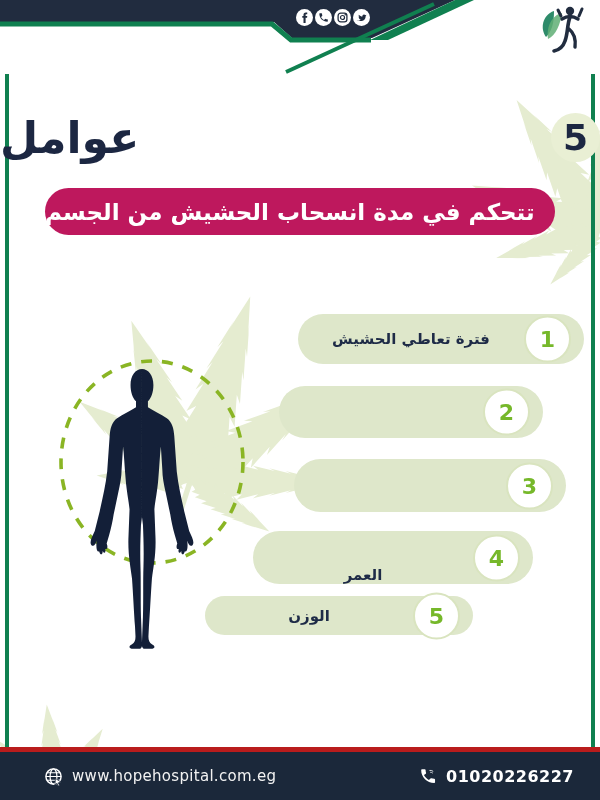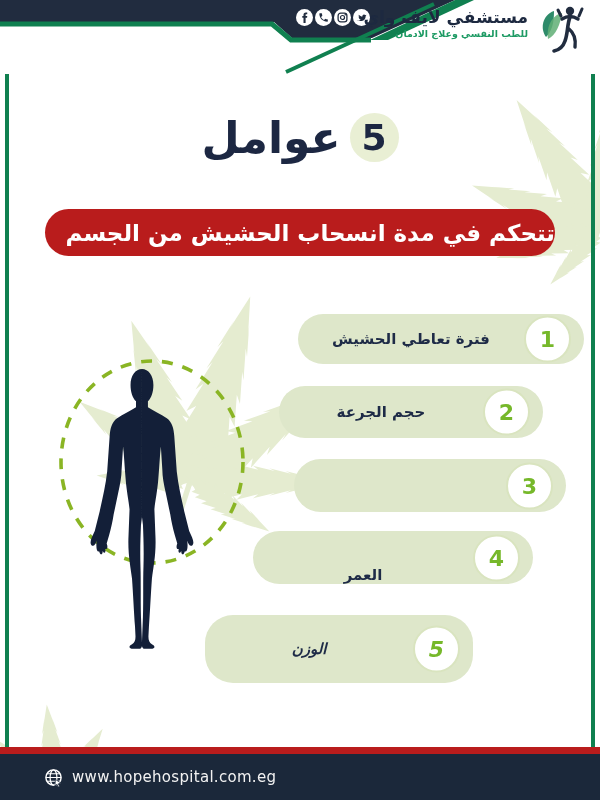--- a/index.html
+++ b/index.html
@@ -18,44 +18,44 @@
   .frame-right{right:5px;top:56px;bottom:46px;}
   
   .header{position:absolute;top:0;left:0;width:600px;height:74px;z-index:5;}
   .social-row{position:absolute;top:9px;left:296px;display:flex;gap:2px;z-index:6;}
   .social-dot{width:17px;height:17px;border-radius:50%;background:#fff;display:flex;align-items:center;justify-content:center;}
   .brand-block{position:absolute;top:7px;right:72px;text-align:right;z-index:6;direction:rtl;}
   .brand-name{font-size:17px;font-weight:bold;color:#1d2940;line-height:1.2;}
   .brand-tagline{font-size:9.5px;font-weight:bold;color:#1c9a63;line-height:1.4;}
   .brand-logo{position:absolute;top:3px;right:8px;z-index:6;}
   
-  .title-row{position:absolute;top:112px;left:0;width:600px;display:flex;align-items:center;justify-content:center;gap:9px;z-index:4;}
+  .title-row{position:absolute;top:112px;left:0;width:600px;display:flex;align-items:center;justify-content:space-between;gap:9px;z-index:4;}
   .title-word{font-size:44px;font-weight:bold;color:#1c2742;}
   .title-badge{width:49px;height:49px;border-radius:50%;background:#e9efd4;color:#1c2742;
     font-size:36px;font-weight:bold;display:flex;align-items:center;justify-content:center;}
   
-  .banner{position:absolute;top:188px;left:45px;width:510px;height:47px;background:#b91c1c;border-radius:25px;
-    display:flex;align-items:center;justify-content:flex-end;z-index:4;margin-top:21px;}
+  .banner{position:absolute;top:188px;left:45px;width:510px;height:47px;background:#be185d;border-radius:25px;
+    display:flex;align-items:center;justify-content:flex-start;z-index:4;}
   .banner span{color:#ffffff;font-size:23px;font-weight:bold;direction:rtl;}
   
   .figure-wrap{position:absolute;left:35px;top:350px;z-index:2;}
   
   .pill{position:absolute;background:#dee7ca;border-radius:28px;z-index:3;
     display:flex;align-items:center;justify-content:center;padding-right:78px;padding-left:18px;}
   .pill .label{color:#1e2b47;font-size:15px;font-weight:bold;direction:rtl;white-space:nowrap;}
   .pill .num{position:absolute;right:13px;top:50%;transform:translateY(-50%);
     width:47px;height:47px;border-radius:50%;background:#ffffff;border:2px solid #d9e4bf;
     color:#76b82a;font-size:22px;font-weight:bold;display:flex;align-items:center;justify-content:center;}
   .pill1{left:298px;top:314px;width:286px;height:50px;}
   .pill2{left:279px;top:386px;width:264px;height:52px;}
   .pill3{left:294px;top:459px;width:272px;height:53px;}
   .pill4{left:253px;top:531px;width:280px;height:53px;align-items:flex-end;}
-  .pill5{left:205px;top:615px;width:268px;height:68px;font-style:italic;}
+  .pill5{left:205px;top:596px;width:268px;height:39px;}
   
-  .footer{position:absolute;left:0;bottom:0;width:600px;height:53px;background:#1b283a;border-top:7px solid #b91c1c;
+  .footer{position:absolute;left:0;bottom:0;width:600px;height:53px;background:#1b283a;border-top:5px solid #b91c1c;
     display:flex;align-items:center;justify-content:space-between;padding:0 26px 0 44px;z-index:5;}
   .footer-left,.footer-right{display:flex;align-items:center;gap:9px;color:#ffffff;}
   .site-text{font-size:15px;color:#f2f2f2;letter-spacing:.3px;}
   .phone-text{font-size:16px;font-weight:bold;color:#ffffff;letter-spacing:.5px;}
 </style>
 </head>
 <body>
 
 <div class="page">
 
@@ -108,24 +108,20 @@
           <circle cx="9" cy="3" r="0.9" fill="#212c3f"></circle>
         </svg>
     </span>
     <span class="social-dot">
       <svg width="11" height="11" viewBox="0 0 16 12">
           <path fill="#212c3f" d="M1,10.5 C3,11 5.5,10.5 6.8,8.8 C5.2,8.8 4.4,7.9 4.2,7.1 C4.7,7.2 5.1,7.2 5.5,7 C4.3,6.7 3.5,5.8 3.5,4.6 C3.9,4.8 4.4,5 4.9,5 C3.8,4.1 3.6,2.9 4.2,2 C5.6,3.7 7.4,4.6 9.3,4.7 C9,3.2 10.1,1.7 11.7,1.7 C12.3,1.7 13,2 13.4,2.5 C14,2.4 14.5,2.2 15,1.9 C14.8,2.5 14.4,3 13.9,3.3 C14.4,3.3 14.9,3.1 15.3,3 C15,3.5 14.5,4 14,4.3 C14.2,7.7 11.7,10.9 8.4,11.1 C5.6,11.3 2.8,11.5 1,10.5 Z"></path>
         </svg>
     </span>
   </div>
 
-  <div class="brand-block">
-    <div class="brand-name">مستشفي لايف واي</div>
-    <div class="brand-tagline">للطب النفسي وعلاج الادمان</div>
-  </div>
   <svg class="brand-logo" width="60" height="52" viewBox="0 0 60 52">
     <path d="M14,34 C8,26 10,12 22,8 C22,20 20,28 14,34 Z" fill="#2e8b6a"></path>
     <path d="M16,36 C14,24 20,12 30,10 C28,22 24,32 16,36 Z" fill="#5fae74" opacity="0.85"></path>
     <circle cx="38" cy="8" r="4.2" fill="#212c3f"></circle>
     <path d="M30,16 Q38,11 46,16" stroke="#212c3f" stroke-width="3.4" fill="none" stroke-linecap="round"></path>
     <path d="M29,13 L26,7 M47,13 L50,6" stroke="#212c3f" stroke-width="3" fill="none" stroke-linecap="round"></path>
     <path d="M38,14 C35,22 36,30 33,38 C31,44 27,47 22,48" stroke="#212c3f" stroke-width="3.6" fill="none" stroke-linecap="round"></path>
     <path d="M37,26 C42,30 44,36 43,44" stroke="#212c3f" stroke-width="3.4" fill="none" stroke-linecap="round"></path>
   </svg>
 
@@ -146,21 +142,20 @@
         <path transform="translate(220,0) scale(-1,1)" d="M110,2 C97,2 87,15 87,34 C87,48 91,60 98,67 L98,79 C88,86 72,93 60,101 C49,109 46,122 45,137 L40,208 C37,236 31,260 25,288 L15,328 C9,341 4,351 8,356 C12,361 17,355 19,347 C17,361 19,371 24,369 C26,377 31,377 31,368 C34,375 38,372 36,364 C40,366 42,360 39,353 L44,336 C48,322 51,308 53,295 L62,252 C66,234 69,218 69,205 L72,158 C74,176 75,198 77,222 C79,248 83,266 85,284 L83,336 C81,372 87,400 90,424 C92,452 94,492 96,520 L97,540 C97,548 95,552 90,556 C82,560 84,565 92,565 L104,565 C109,565 111,561 110,552 L108,500 C107,462 108,430 107,400 C106,370 107,340 108,316 L110,300 Z"></path>
       </g>
     </svg>
   </div>
 
   <div class="pill pill1">
     <span class="label">فترة تعاطي الحشيش</span>
     <span class="num">1</span>
   </div>
   <div class="pill pill2">
-    <span class="label">حجم الجرعة</span>
     <span class="num">2</span>
   </div>
   <div class="pill pill3">
     <span class="num">3</span>
   </div>
   <div class="pill pill4">
     <span class="label">العمر</span>
     <span class="num">4</span>
   </div>
   <div class="pill pill5">
@@ -171,15 +166,22 @@
   <div class="footer">
     <div class="footer-left">
       <svg width="19" height="19" viewBox="0 0 20 20">
         <circle cx="10" cy="10" r="8" fill="none" stroke="#ffffff" stroke-width="1.5"></circle>
         <ellipse cx="10" cy="10" rx="3.6" ry="8" fill="none" stroke="#ffffff" stroke-width="1.3"></ellipse>
         <path d="M2,10 H18 M3.2,6 H16.8 M3.2,14 H16.8" stroke="#ffffff" stroke-width="1.2" fill="none"></path>
         <path d="M12,12 L18,16 L15,16.6 L16.4,19.4 L14.8,20 L13.6,17 L11.6,19 Z" fill="#ffffff" stroke="#1b283a" stroke-width="0.8"></path>
       </svg>
       <span class="site-text">www.hopehospital.com.eg</span>
     </div>
+    <div class="footer-right">
+      <svg width="18" height="18" viewBox="0 0 24 24">
+        <path fill="#ffffff" d="M6.6,10.8 C8,13.6 10.4,15.9 13.2,17.4 L15.4,15.2 C15.7,14.9 16.1,14.8 16.5,15 C17.7,15.4 19,15.6 20.3,15.6 C20.9,15.6 21.4,16.1 21.4,16.7 V20.3 C21.4,20.9 20.9,21.4 20.3,21.4 C10.7,21.4 2.9,13.6 2.9,4 C2.9,3.4 3.4,2.9 4,2.9 H7.7 C8.3,2.9 8.8,3.4 8.8,4 C8.8,5.3 9,6.6 9.4,7.8 C9.5,8.2 9.4,8.6 9.1,8.9 Z"></path>
+        <path d="M14.5,4.5 Q16.5,4 18.5,5.5 M15.5,7 Q17,6.8 18,7.8" stroke="#ffffff" stroke-width="1.1" fill="none" stroke-linecap="round"></path>
+      </svg>
+      <span class="phone-text">01020226227</span>
+    </div>
   </div>
 
 </div>
 
 </body></html>

